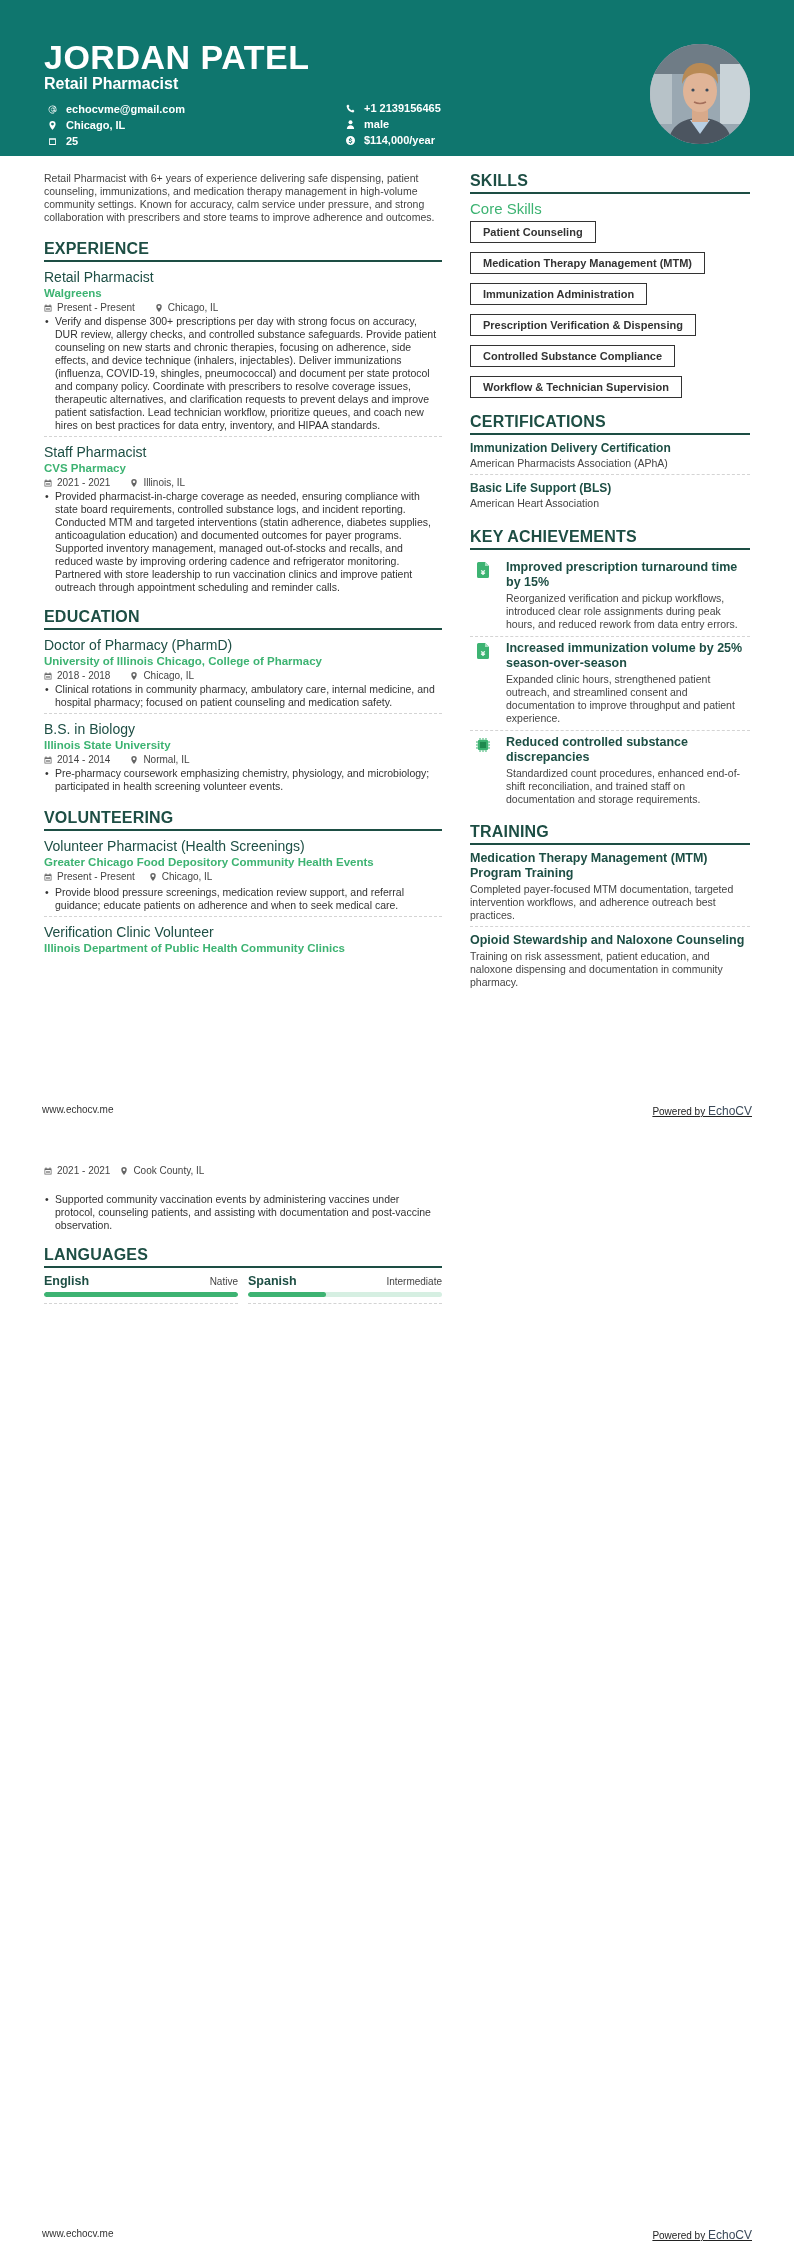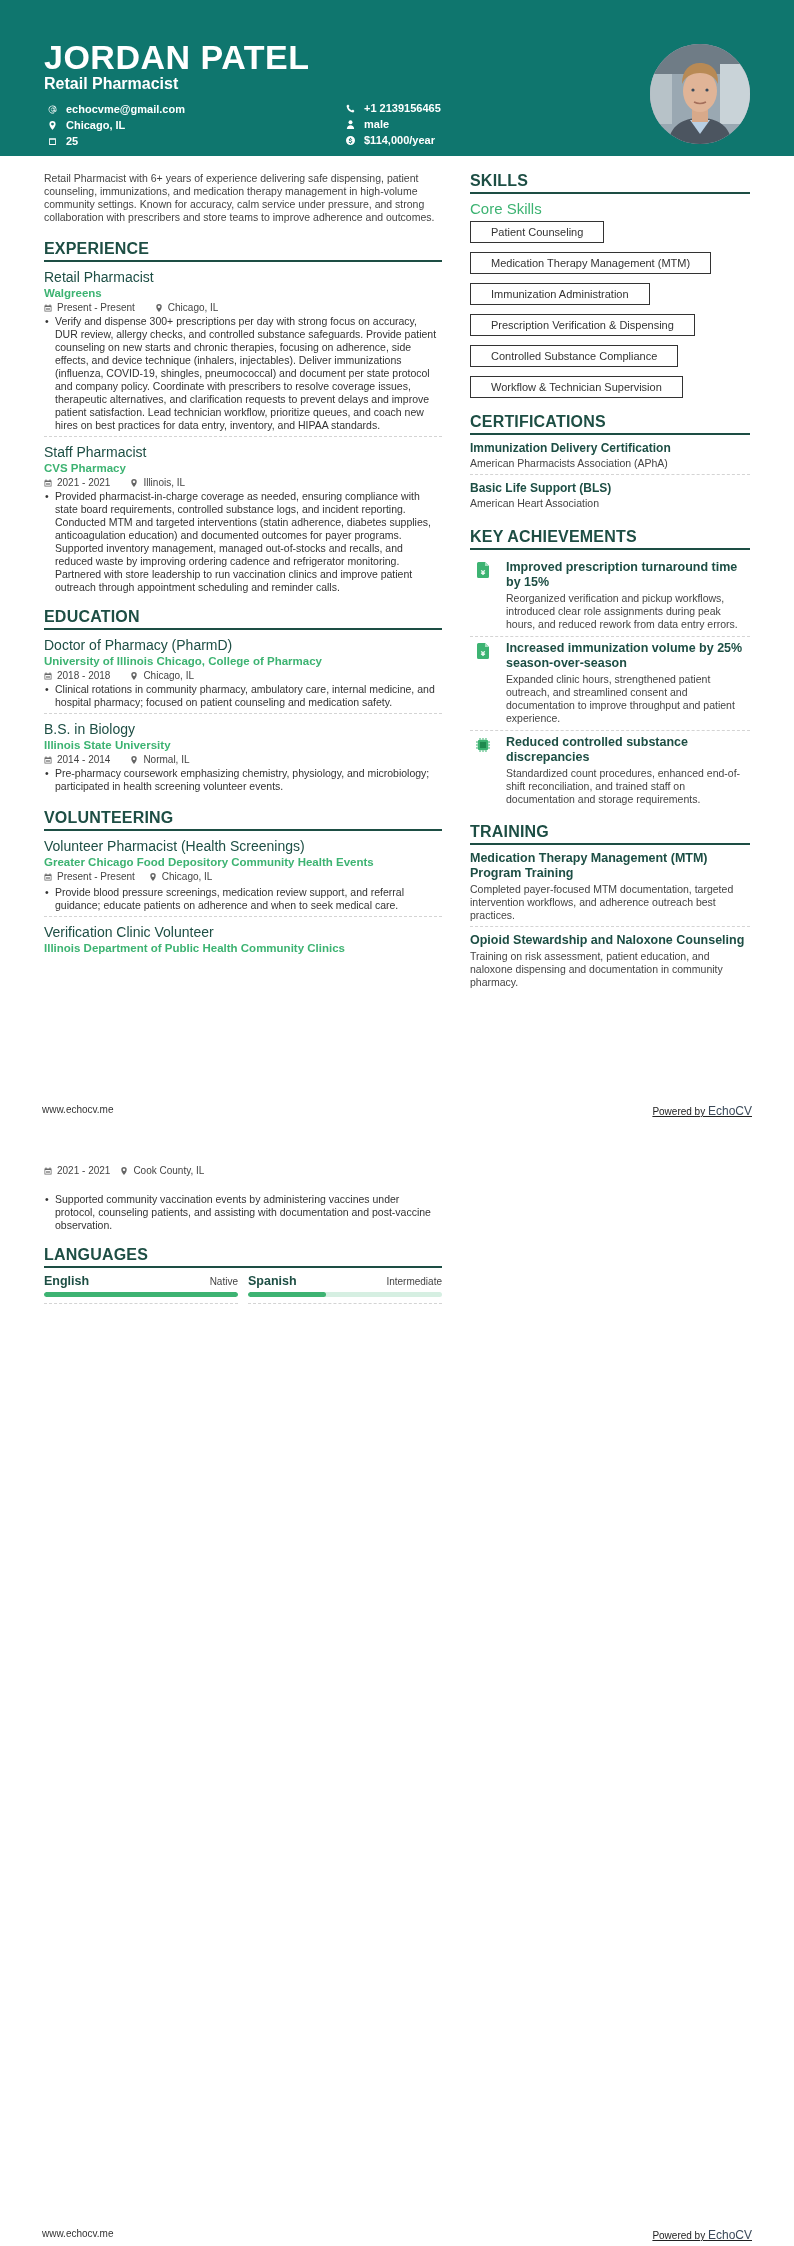--- a/index.html
+++ b/index.html
@@ -28,21 +28,21 @@
   .e-org { font-size: 11.5px; font-weight: 700; color: #3db372; line-height: 15px; }
   .e-meta { font-size: 10px; color: #444; display: flex; align-items: center; line-height: 13px; margin-bottom: 1px; }
   .e-meta .mi { display: inline-flex; align-items: center; margin-right: 6px; }
   .e-meta svg { width: 8px; height: 8px; fill: #666; margin-right: 5px; }
   .e-meta .loc { margin-left: 14px; }
   .bullets { list-style: none; font-size: 10.5px; line-height: 13px; color: #333; }
   .bullets li { position: relative; padding-left: 11px; }
   .bullets li::before { content: "•"; position: absolute; left: 1px; top: 0; }
 
   .skill-cat { font-size: 15px; font-weight: 400; color: #3db372; margin-bottom: 4px; }
-  .skill { display: inline-block; border: 1.5px solid #333; padding: 3px 20px; font-size: 11px; font-weight: 400; color: #333; margin-bottom: 9px; line-height: 14px; }
+  .skill { display: inline-block; border: 1.5px solid #333; padding: 3px 12px; font-size: 11px; font-weight: 700; color: #333; margin-bottom: 9px; line-height: 14px; }
 
   .cert { padding-bottom: 4px; margin-bottom: 6px; border-bottom: 1px dashed #d4d4d4; }
   .cert.last { border-bottom: none; margin-bottom: 14px; }
   .cert-title { font-size: 12px; font-weight: 700; color: #1d4e44; line-height: 15px; }
   .cert-org { font-size: 10.5px; color: #444; line-height: 14px; }
 
   .ach { display: flex; padding: 4px 0 5px 0; border-bottom: 1px dashed #d4d4d4; }
   .ach.last { border-bottom: none; margin-bottom: 12px; }
   .ach-ic { width: 36px; flex: none; padding-left: 6px; padding-top: 2px; }
   .ach-ic svg { width: 14px; height: 16px; }

